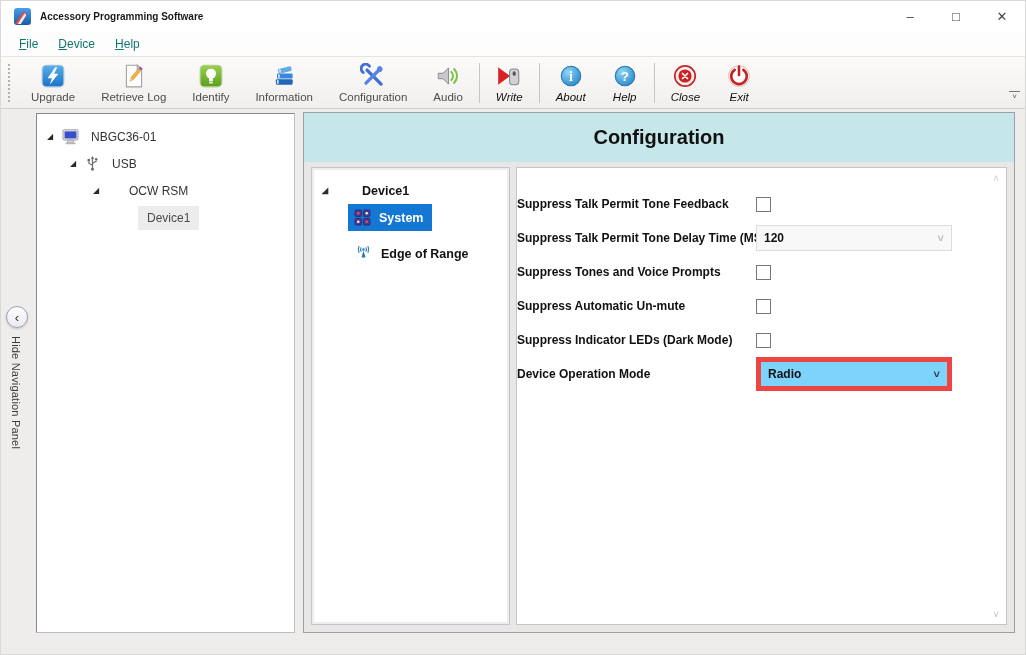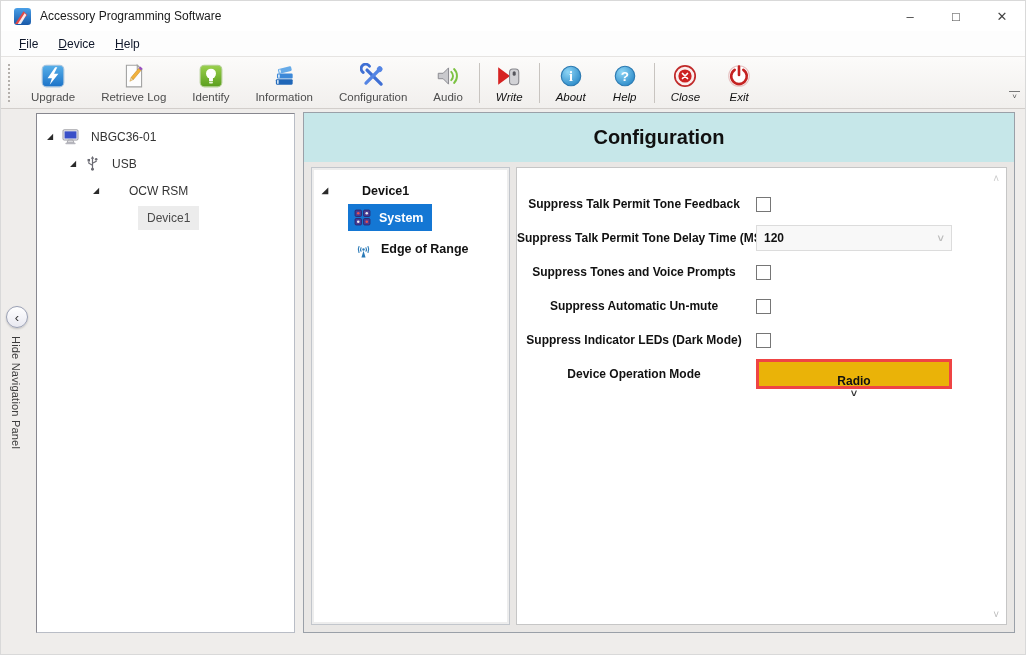--- a/index.html
+++ b/index.html
@@ -3,27 +3,27 @@
 <meta charset="utf-8">
 <style>
   * { box-sizing: border-box; margin: 0; padding: 0; }
   html,body { width:1026px; height:655px; overflow:hidden; }
   body { font-family:"Liberation Sans", sans-serif; background:#fff; }
   .window { width:1026px; height:655px; display:flex; flex-direction:column; border:1px solid #d9d9d9; background:#fff; }
 
   
   .titlebar { height:30px; flex:0 0 auto; display:flex; align-items:center; padding-left:13px; background:#fff; }
   .app-icon { width:17px; height:17px; margin-right:9px; flex:0 0 auto; }
-  .title-text { font-size:12px; color:#1a1a1a; }
+  .title-text { font-size:10px; color:#1a1a1a;font-weight:bold; }
   .win-controls { margin-left:auto; display:flex; height:100%; }
   .win-btn { width:46px; display:flex; align-items:center; justify-content:center; font-size:13px; color:#444; cursor:default; }
 
   
   .menubar { height:25px; flex:0 0 auto; display:flex; align-items:center; padding-left:8px; background:#fdfdfd; }
-  .menu-item { font-size:12px; color:#0f172a; padding:3px 10px; }
+  .menu-item { font-size:12px; color:#0f766e; padding:3px 10px; }
   .menu-item u { text-decoration:underline; }
 
   
   .toolbar { height:53px; flex:0 0 auto; display:flex; align-items:center; background:linear-gradient(#fcfbfa,#f1efed); border-top:1px solid #e6e4e2; border-bottom:1px solid #d2cecb; position:relative; padding-right:18px; }
   .gripper { width:4px; height:38px; border-left:2px dotted #b4b0ac; margin:0 6px 0 7px; flex:0 0 auto; }
   .tool-btn { display:flex; flex-direction:column; align-items:center; justify-content:center; gap:2px; padding:3px 13px; }
   .tool-btn svg { width:26px; height:26px; display:block; }
   .tool-label { font-size:11.5px; color:#4e4e4e; white-space:nowrap; }
   .tool-btn.dark .tool-label { color:#121212;font-style:italic; }
   .tool-sep { width:1px; height:40px; background:#c8c4c0; margin:0 3px; flex:0 0 auto; }
@@ -44,30 +44,30 @@
   .tree-label.inactive-selected { background:#ececec; color:#4a4a4a; padding:5px 9px; }
 
   .main-panel { flex:1; margin:3px 10px 0 8px; border:1px solid #9aa0a8; background:#e9e7e5; display:flex; flex-direction:column; min-height:0; }
   .config-header { height:49px; flex:0 0 auto; background:#c6e7e9; display:flex; align-items:center; justify-content:center; font-size:20px; font-weight:bold; color:#101010; }
   .sub-row { flex:1; display:flex; min-height:0; padding:5px 7px 7px 7px; gap:6px; }
 
   .inner-tree { width:199px; flex:0 0 auto; background:#fff; border:1px solid #c2c6cc; box-shadow:inset 0 0 0 2px #ededed; padding-top:16px; }
   .itree-row { display:flex; align-items:center; font-size:12.5px; font-weight:bold; color:#121212; margin-bottom:6px; }
   .itree-row .node-icon { display:flex; flex:0 0 auto; }
   .itree-selected { display:flex; align-items:center; gap:8px; background:#1477d4; color:#fff; padding:5px 9px 5px 6px; }
-  .itree-plain { display:flex; align-items:flex-start; gap:8px; padding:5px 0 5px 6px; }
+  .itree-plain { display:flex; align-items:flex-end; gap:8px; padding:5px 0 5px 6px; }
 
   .form-panel { flex:1; background:#fff; border:1px solid #c6c6c6; position:relative; padding-top:25px; min-width:0; }
   .form-row { display:flex; align-items:center; height:22px; margin-bottom:12px; }
-  .form-label { width:234px; flex:0 0 auto; text-align:center; font-size:12px; font-weight:bold; color:#111; white-space:nowrap; }
+  .form-label { width:234px; flex:0 0 auto; text-align:left; font-size:12px; font-weight:bold; color:#111; white-space:nowrap; }
   .checkbox { width:15px; height:15px; border:1px solid #767676; background:#fff; margin-left:5px; flex:0 0 auto; }
   .dropdown { width:196px; height:21px; margin-left:5px; display:flex; align-items:center; justify-content:space-between; padding:12px 7px; font-size:12px; font-weight:bold; color:#111; flex:0 0 auto; }
   .dd-light { background:#f8f8f8; border:1px solid #dcdcdc; }
   .dd-light .chev { color:#bcbcbc; }
-  .dd-gray { background:#eab308; border:3px solid #ef4444;flex-direction:column; }
+  .dd-gray { background:#7dd3fc; border:5px solid #ef4444; }
   .dd-gray .chev { color:#333; }
   .chev { font-size:11px; line-height:1; }
   .scroll-hint-top { position:absolute; top:5px; right:7px; font-size:10px; color:#c9c9c9; }
   .scroll-hint-bottom { position:absolute; bottom:4px; right:7px; font-size:10px; color:#b9b9b9; }
 </style>
 </head>
 <body>
 
 <div class="window">
 

